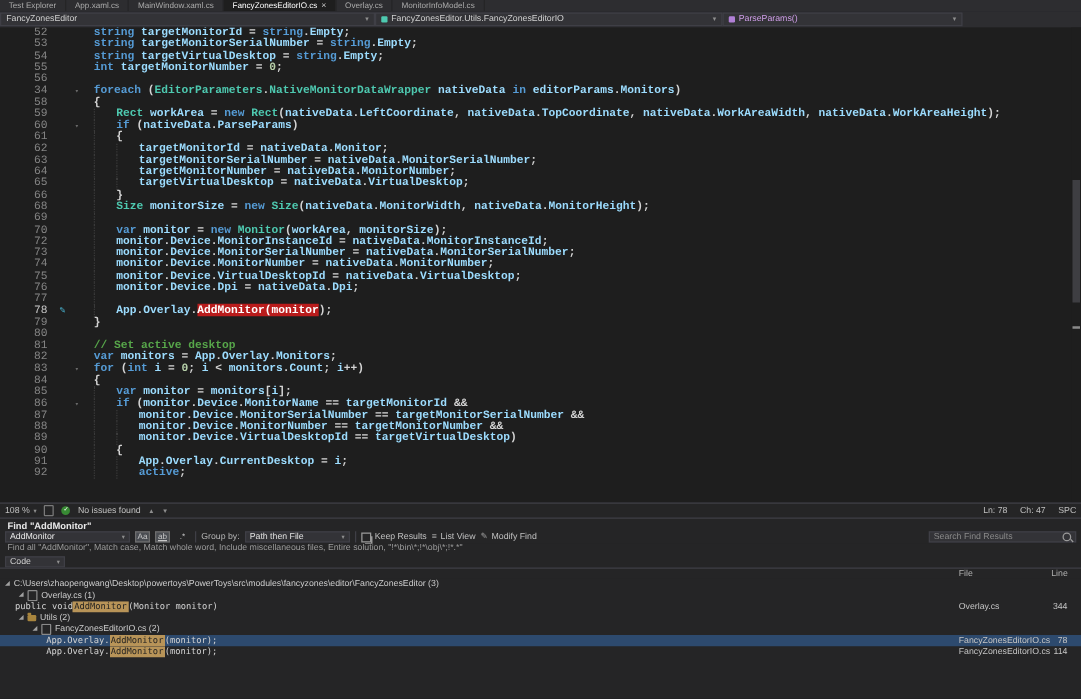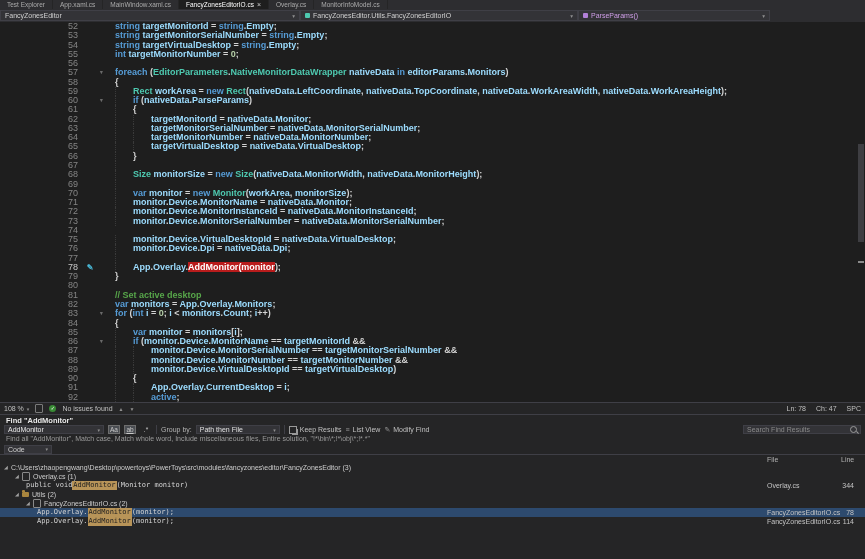--- a/index.html
+++ b/index.html
@@ -20,21 +20,21 @@
   .nav-proj{width:300px;}
   .nav-type{width:278px;}
   .nav-member{width:192px;}
   .glyph-sq{width:5px;height:5px;border-radius:1px;display:inline-block;flex:none;}
   .glyph-class{background:#4ec9b0;}
   .glyph-method{background:#b180d7;}
   .member-text{color:#cf9ee8;}
 
   
   .editor{position:absolute;top:22px;left:0;right:0;height:380px;background:#1e1e1e;overflow:hidden;
-          font-family:Liberation Sans, sans-serif;font-size:9px;font-weight:600;padding-left:40px;}
+          font-family:Liberation Mono, monospace;font-size:9px;font-weight:600;}
   .cl{display:flex;height:9.268px;line-height:9.3px;}
   .ln{width:44px;flex:none;text-align:right;padding-right:6px;box-sizing:border-box;color:#858585;font-weight:400;}
   .ln.act{color:#c8c8c8;}
   .gmargin{width:12px;flex:none;font-size:8px;line-height:9px;color:#49b8d6;text-align:center;}
   .fold{width:11px;flex:none;text-align:center;color:#6a6a6a;font-size:5.5px;line-height:9.3px;}
   .code{white-space:pre;padding-left:8px;}
   .g{display:inline-block;width:18px;height:9.268px;vertical-align:top;box-sizing:border-box;border-left:1px dotted #3a3a3a;}
   .code .k{color:#569cd6}.code .t{color:#4ec9b0}.code .i{color:#9cdcfe}.code .p{color:#d4d4d4}
   .code .n{color:#b5cea8}.code .c{color:#57a64a}
   .code .h{background:#b91c1c;color:#ffffff;}
@@ -167,21 +167,21 @@
       <div class="fold"></div>
       <div class="code"><span class="k">int</span><span class="p"> </span><span class="i">targetMonitorNumber</span><span class="p"> = </span><span class="n">0</span><span class="p">;</span></div>
     </div>
     <div class="cl">
       <div class="ln">56</div>
       <div class="gmargin"></div>
       <div class="fold"></div>
       <div class="code"></div>
     </div>
     <div class="cl">
-      <div class="ln">57</div>
+      <div class="ln">34</div>
       <div class="gmargin"></div>
       <div class="fold">▾</div>
       <div class="code"><span class="k">foreach</span><span class="p"> (</span><span class="t">EditorParameters</span><span class="p">.</span><span class="t">NativeMonitorDataWrapper</span><span class="p"> </span><span class="i">nativeData</span><span class="p"> </span><span class="k">in</span><span class="p"> </span><span class="i">editorParams</span><span class="p">.</span><span class="i">Monitors</span><span class="p">)</span></div>
     </div>
     <div class="cl">
       <div class="ln">58</div>
       <div class="gmargin"></div>
       <div class="fold"></div>
       <div class="code"><span class="p">{</span></div>
     </div>
@@ -227,65 +227,54 @@
       <div class="fold"></div>
       <div class="code"><span class="g"></span><span class="g"></span><span class="i">targetVirtualDesktop</span><span class="p"> = </span><span class="i">nativeData</span><span class="p">.</span><span class="i">VirtualDesktop</span><span class="p">;</span></div>
     </div>
     <div class="cl">
       <div class="ln">66</div>
       <div class="gmargin"></div>
       <div class="fold"></div>
       <div class="code"><span class="g"></span><span class="p">}</span></div>
     </div>
     <div class="cl">
-      <div class="ln">67</div>
+      <div class="ln">68</div>
+      <div class="gmargin"></div>
+      <div class="fold"></div>
+      <div class="code"><span class="g"></span><span class="t">Size</span><span class="p"> </span><span class="i">monitorSize</span><span class="p"> = </span><span class="k">new</span><span class="p"> </span><span class="t">Size</span><span class="p">(</span><span class="i">nativeData</span><span class="p">.</span><span class="i">MonitorWidth</span><span class="p">, </span><span class="i">nativeData</span><span class="p">.</span><span class="i">MonitorHeight</span><span class="p">);</span></div>
+    </div>
+    <div class="cl">
+      <div class="ln">69</div>
       <div class="gmargin"></div>
       <div class="fold"></div>
       <div class="code"><span class="g"></span></div>
     </div>
     <div class="cl">
-      <div class="ln">68</div>
-      <div class="gmargin"></div>
-      <div class="fold"></div>
-      <div class="code"><span class="g"></span><span class="t">Size</span><span class="p"> </span><span class="i">monitorSize</span><span class="p"> = </span><span class="k">new</span><span class="p"> </span><span class="t">Size</span><span class="p">(</span><span class="i">nativeData</span><span class="p">.</span><span class="i">MonitorWidth</span><span class="p">, </span><span class="i">nativeData</span><span class="p">.</span><span class="i">MonitorHeight</span><span class="p">);</span></div>
-    </div>
-    <div class="cl">
-      <div class="ln">69</div>
-      <div class="gmargin"></div>
-      <div class="fold"></div>
-      <div class="code"><span class="g"></span></div>
-    </div>
-    <div class="cl">
       <div class="ln">70</div>
       <div class="gmargin"></div>
       <div class="fold"></div>
       <div class="code"><span class="g"></span><span class="k">var</span><span class="p"> </span><span class="i">monitor</span><span class="p"> = </span><span class="k">new</span><span class="p"> </span><span class="t">Monitor</span><span class="p">(</span><span class="i">workArea</span><span class="p">, </span><span class="i">monitorSize</span><span class="p">);</span></div>
     </div>
     <div class="cl">
-      <div class="ln">71</div>
-      <div class="gmargin"></div>
-      <div class="fold"></div>
-      <div class="code"><span class="g"></span><span class="i">monitor</span><span class="p">.</span><span class="i">Device</span><span class="p">.</span><span class="i">MonitorName</span><span class="p"> = </span><span class="i">nativeData</span><span class="p">.</span><span class="i">Monitor</span><span class="p">;</span></div>
-    </div>
-    <div class="cl">
       <div class="ln">72</div>
       <div class="gmargin"></div>
       <div class="fold"></div>
       <div class="code"><span class="g"></span><span class="i">monitor</span><span class="p">.</span><span class="i">Device</span><span class="p">.</span><span class="i">MonitorInstanceId</span><span class="p"> = </span><span class="i">nativeData</span><span class="p">.</span><span class="i">MonitorInstanceId</span><span class="p">;</span></div>
     </div>
     <div class="cl">
       <div class="ln">73</div>
       <div class="gmargin"></div>
       <div class="fold"></div>
       <div class="code"><span class="g"></span><span class="i">monitor</span><span class="p">.</span><span class="i">Device</span><span class="p">.</span><span class="i">MonitorSerialNumber</span><span class="p"> = </span><span class="i">nativeData</span><span class="p">.</span><span class="i">MonitorSerialNumber</span><span class="p">;</span></div>
     </div>
     <div class="cl">
       <div class="ln">74</div>
       <div class="gmargin"></div>
       <div class="fold"></div>
+      <div class="code"><span class="g"></span><span class="i">monitor</span><span class="p">.</span><span class="i">Device</span><span class="p">.</span><span class="i">MonitorNumber</span><span class="p"> = </span><span class="i">nativeData</span><span class="p">.</span><span class="i">MonitorNumber</span><span class="p">;</span></div>
     </div>
     <div class="cl">
       <div class="ln">75</div>
       <div class="gmargin"></div>
       <div class="fold"></div>
       <div class="code"><span class="g"></span><span class="i">monitor</span><span class="p">.</span><span class="i">Device</span><span class="p">.</span><span class="i">VirtualDesktopId</span><span class="p"> = </span><span class="i">nativeData</span><span class="p">.</span><span class="i">VirtualDesktop</span><span class="p">;</span></div>
     </div>
     <div class="cl">
       <div class="ln">76</div>
       <div class="gmargin"></div>
@@ -478,21 +467,21 @@
     <div class="rrow">
       <div class="tree" style="padding-left: 15px;">
         <span class="chev">◢</span>
         <span class="csfile-ico"></span>
         <span class="glabel">Overlay.cs (1)</span>
       </div>
       <div class="cell-file"></div>
       <div class="cell-line"></div>
     </div>
     <div class="rrow">
-      <div class="tree" style="padding-left: 26px; text-align: center;">
+      <div class="tree" style="padding-left: 12px; text-align: center;">
         <span class="pre">public void </span>
         <span class="hit">AddMonitor</span>
         <span class="post">(Monitor monitor)</span>
       </div>
       <div class="cell-file">Overlay.cs</div>
       <div class="cell-line">344</div>
     </div>
     <div class="rrow">
       <div class="tree" style="padding-left: 15px;">
         <span class="chev">◢</span>

